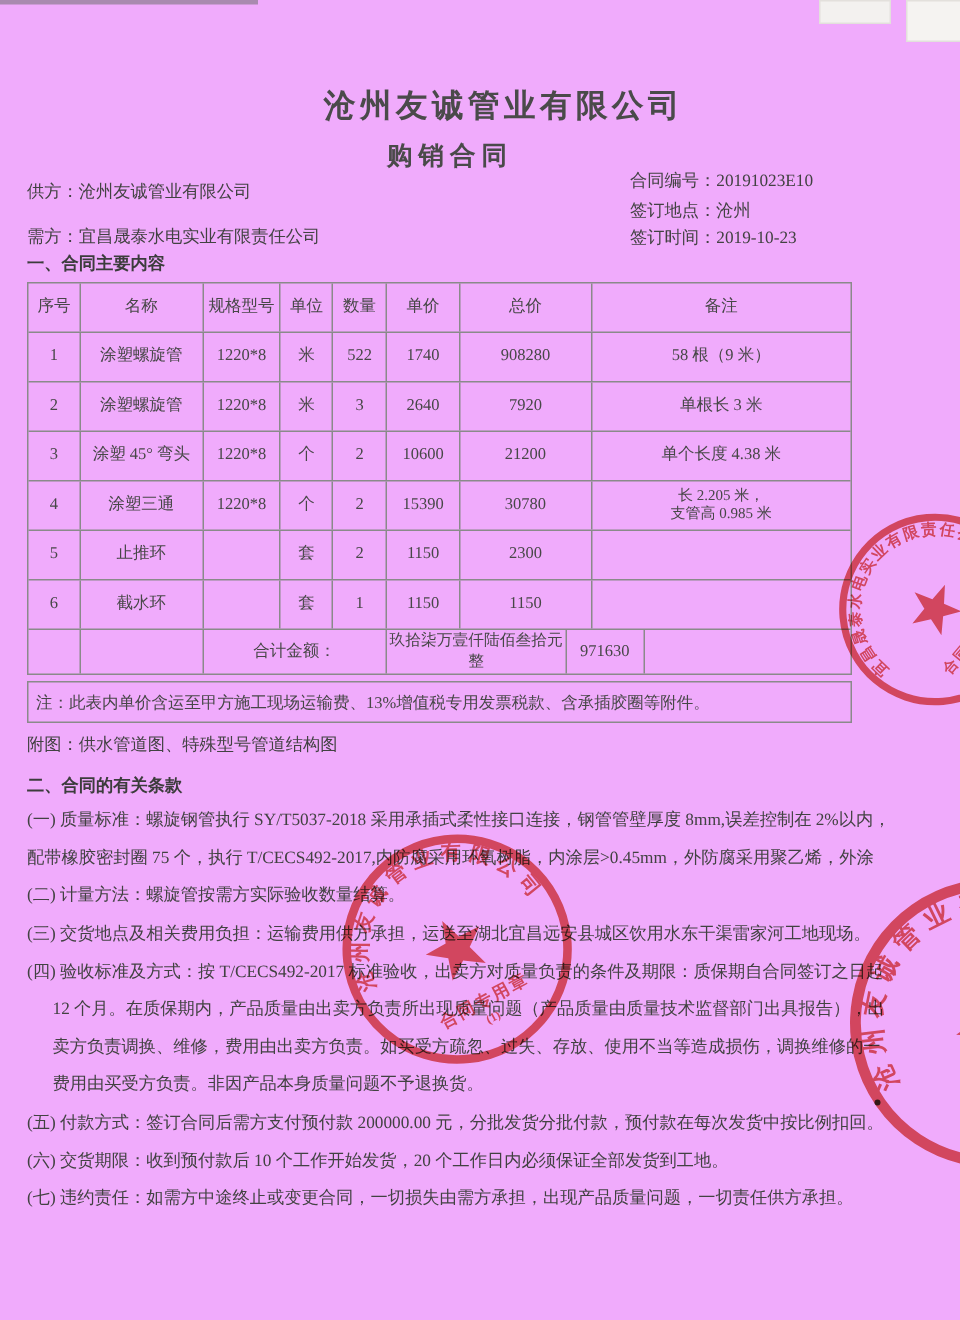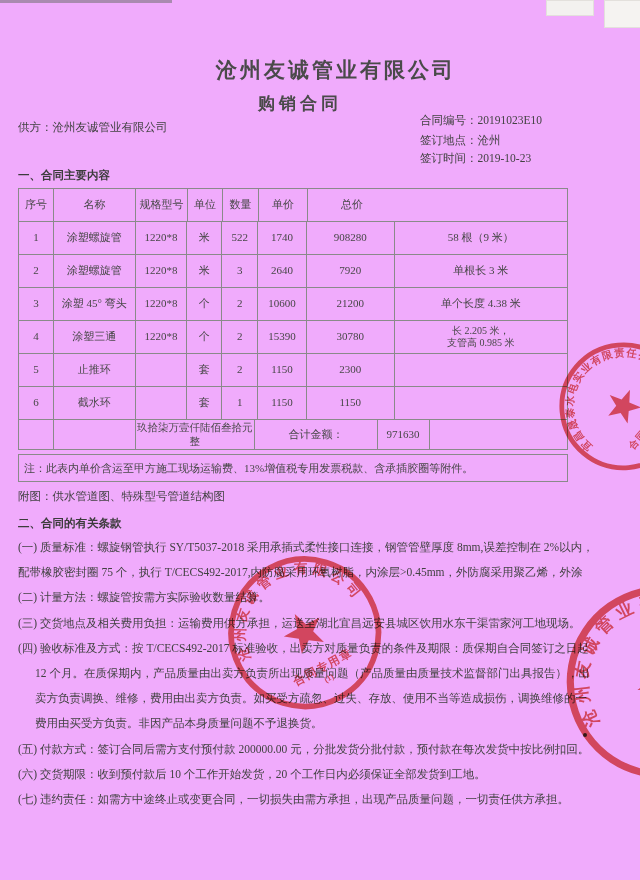--- a/index.html
+++ b/index.html
@@ -33,36 +33,38 @@
 
   <div class="artifact-topline"></div>
   <div class="artifact-tr1"></div>
   <div class="artifact-tr2"></div>
   <div class="artifact-dot"></div>
 
   <div class="company-title">沧州友诚管业有限公司</div>
   <div class="doc-title">购销合同</div>
 
   <div class="meta-line" style="left:18px;top:120px;"><span>供方：</span><span>沧州友诚管业有限公司</span></div>
+  <div class="meta-line" style="left:18px;top:150px;"><span>需方：</span><span>宜昌晟泰水电实业有限责任公司</span></div>
 
   <div class="meta-line" style="left:420px;top:113px;"><span>合同编号：</span><span>20191023E10</span></div>
   <div class="meta-line" style="left:420px;top:133px;"><span>签订地点：</span><span>沧州</span></div>
   <div class="meta-line" style="left:420px;top:151px;"><span>签订时间：</span><span>2019-10-23</span></div>
 
   <div class="sec-heading" style="top:168px;">一、合同主要内容</div>
 
   <div class="tbl" id="main-table">
       <div class="trow" style="height: 32px;">
         <div class="tcell" style="width: 35px;">序号</div>
         <div class="tcell" style="width: 82px;">名称</div>
         <div class="tcell" style="width: 52px;">规格型号</div>
         <div class="tcell" style="width: 35px;">单位</div>
         <div class="tcell" style="width: 36px;">数量</div>
         <div class="tcell" style="width: 49px;">单价</div>
         <div class="tcell" style="width: 88px;">总价</div>
+        <div class="tcell" style="width: 173px;">备注</div>
       </div>
       <div class="trow" style="height: 33px;">
         <div class="tcell" style="width: 35px;">1</div>
         <div class="tcell" style="width: 82px;">涂塑螺旋管</div>
         <div class="tcell" style="width: 52px;">1220*8</div>
         <div class="tcell" style="width: 35px;">米</div>
         <div class="tcell" style="width: 36px;">522</div>
         <div class="tcell" style="width: 49px;">1740</div>
         <div class="tcell" style="width: 88px;">908280</div>
         <div class="tcell" style="width: 173px;">58 根（9 米）</div>
@@ -116,22 +118,22 @@
         <div class="tcell" style="width: 52px;"></div>
         <div class="tcell" style="width: 35px;">套</div>
         <div class="tcell" style="width: 36px;">1</div>
         <div class="tcell" style="width: 49px;">1150</div>
         <div class="tcell" style="width: 88px;">1150</div>
         <div class="tcell" style="width: 173px;"></div>
       </div>
       <div class="trow" style="height: 30px;">
         <div class="tcell" style="width: 35px;"></div>
         <div class="tcell" style="width: 82px;"></div>
+        <div class="tcell" style="width: 123px;">合计金额：</div>
         <div class="tcell" style="width: 120px; font-size: 10.5px;">玖拾柒万壹仟陆佰叁拾元整</div>
-        <div class="tcell" style="width: 123px;">合计金额：</div>
         <div class="tcell" style="width: 52px;">971630</div>
         <div class="tcell" style="width: 138px;"></div>
       </div>
     </div>
 
   <div class="note-box">
       <span>注：此表内单价含运至甲方施工现场运输费、13%增值税专用发票税款、含承插胶圈等附件。</span>
     </div>
 
   <div class="plain-line" style="top:489px;">附图：供水管道图、特殊型号管道结构图</div>

